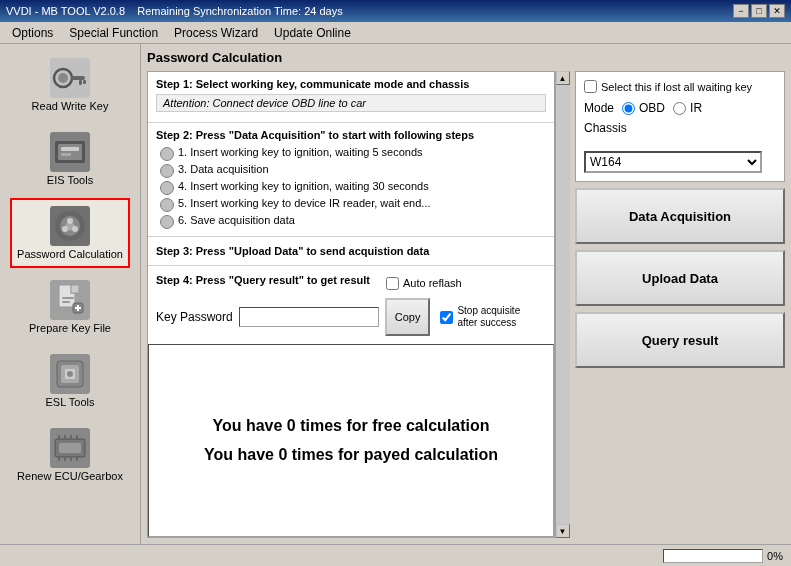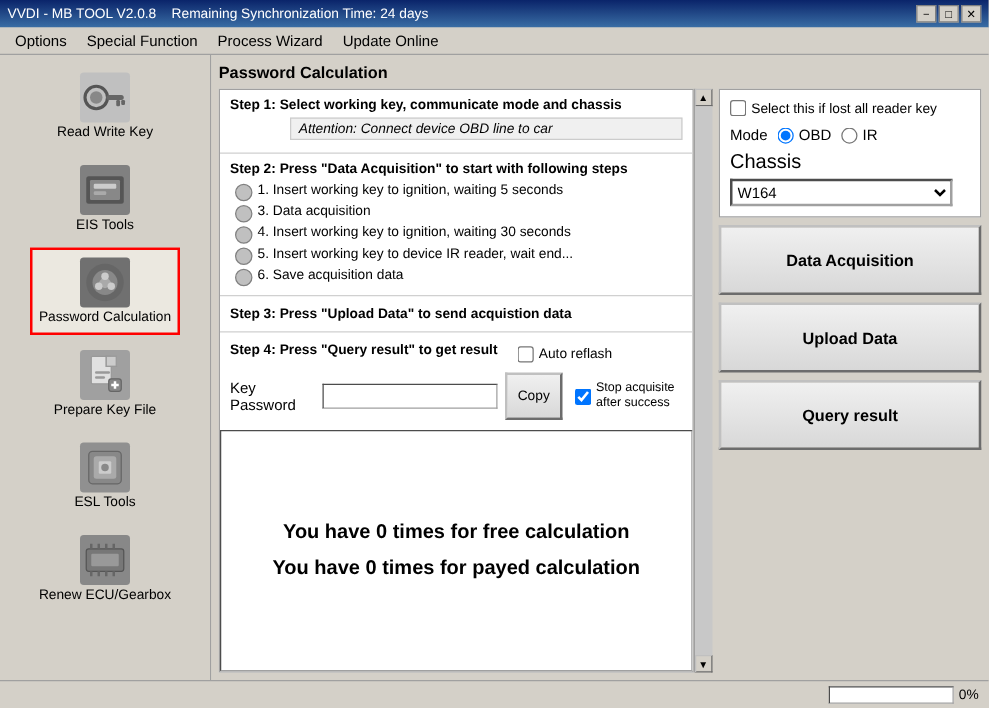--- a/index.html
+++ b/index.html
@@ -43,21 +43,21 @@
     }
 
     
     .main-container {
       display: flex;
       height: calc(566px - 22px - 22px - 22px);
     }
 
     
     .sidebar {
-      width: 169px;
+      width: 141px;
       background: #d4d0c8;
       border-right: 1px solid #a0a0a0;
       display: flex;
       flex-direction: column;
       align-items: center;
       padding: 4px 0;
       overflow: hidden;
     }
     .sidebar-item {
       width: 120px;
@@ -144,21 +144,20 @@
       font-size: 11px;
       margin-bottom: 4px;
     }
     .step-note {
       font-style: italic;
       font-size: 11px;
       background: #f0f0f0;
       border: 1px solid #ccc;
       padding: 2px 6px;
       margin-bottom: 4px;
-      margin-left: 48px;
     }
     .step-list { list-style: none; padding-left: 4px; }
     .step-list li {
       font-size: 11px;
       padding: 1px 0;
       display: flex;
       align-items: flex-start;
       gap: 4px;
     }
     .bullet {
@@ -184,21 +183,21 @@
       margin-bottom: 8px;
     }
     .mode-row {
       display: flex;
       align-items: center;
       gap: 8px;
       font-size: 12px;
       margin-bottom: 6px;
     }
     .radio-group { display: flex; align-items: center; gap: 4px; }
-    .chassis-label { font-size: 16px; margin-bottom: 4px; }
+    .chassis-label { font-size: 12px; margin-bottom: 16px; }
     select.chassis-select {
       width: 178px;
       height: 22px;
       font-size: 12px;
       background: white;
       border: 2px inset #a0a0a0;
     }
 
     
     .action-btn {
@@ -503,21 +502,21 @@
       <div class="right-scrollbar">
         <div class="scroll-btn">▲</div>
         <div class="scroll-track"></div>
         <div class="scroll-btn">▼</div>
       </div>
 
       <div class="right-panel">
         <div class="right-top">
           <div class="checkbox-row">
             <input type="checkbox" style="">
-            <span>Select this if lost all reader key</span>
+            <span>Select this if lost all waiting key</span>
           </div>
           <div class="mode-row">
             <span>Mode</span>
             <div class="radio-group">
               <input type="radio" name="mode" checked="" style="">
               <span>OBD</span>
             </div>
             <div class="radio-group">
               <input type="radio" name="mode" style="">
               <span>IR</span>

